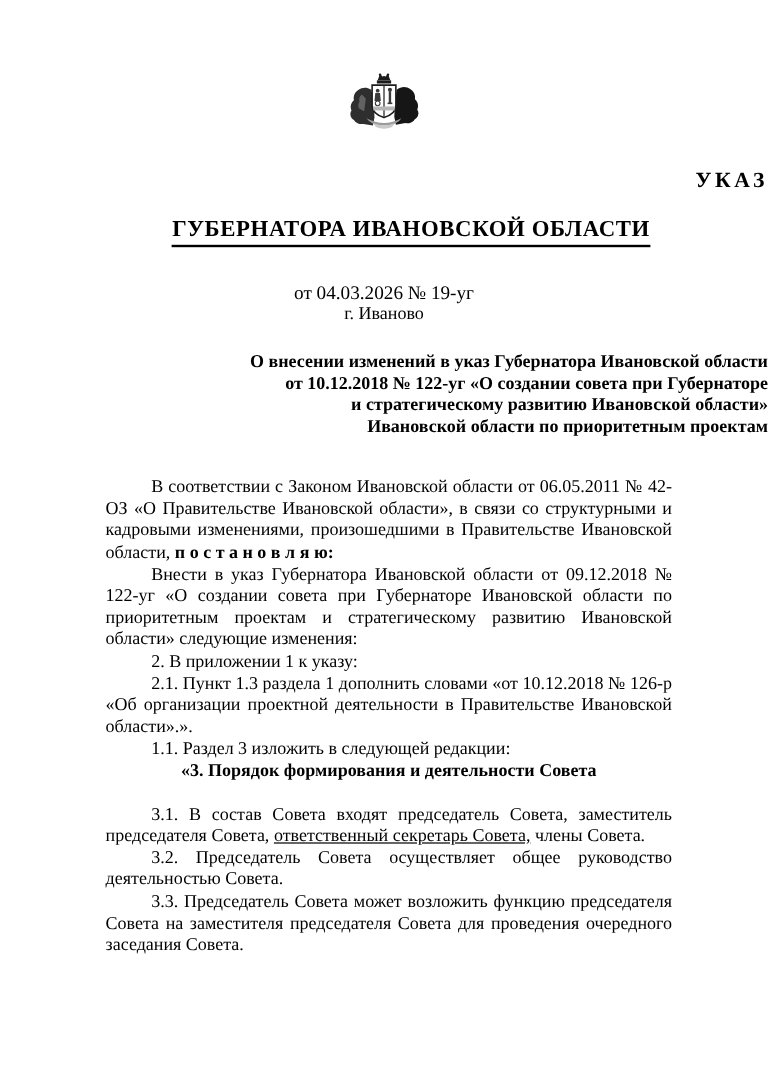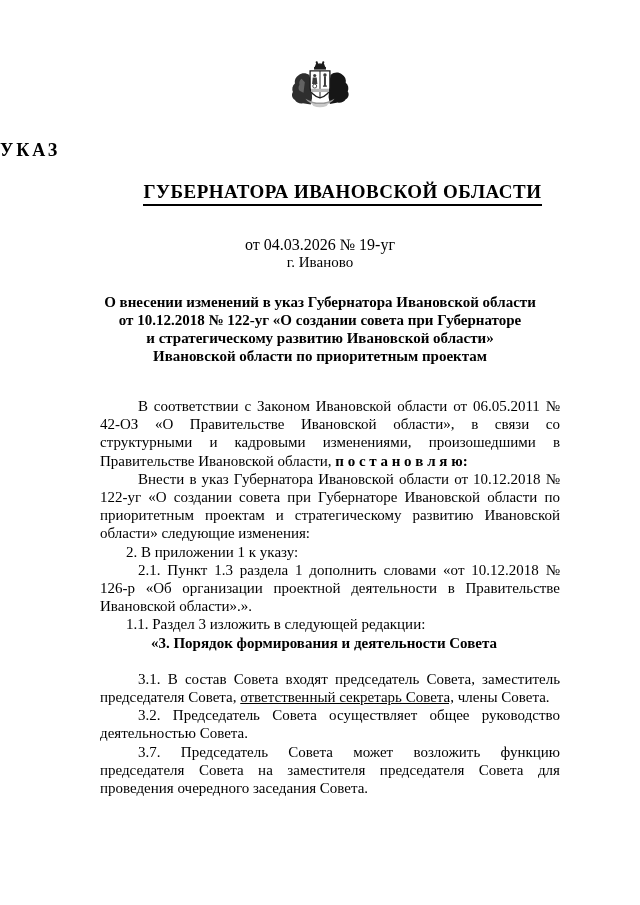--- a/index.html
+++ b/index.html
@@ -7,35 +7,35 @@
   .page {
     position:relative;
     width:640px; height:905px;
     background:#ffffff;
     color:#000000;
     font-family:"Liberation Serif", serif;
     overflow:hidden;
   }
   .emblem-wrap { display:flex; justify-content:center; padding-top:60px; }
   .doc-type {
-    text-align:left; font-weight:bold; font-size:18px;
+    text-align:right; font-weight:bold; font-size:18px;
     letter-spacing:3px; margin-top:8px;
   }
   .authority-wrap { text-align:center; margin-top:20px;padding-left:45px; }
   .authority {
     display:inline-block; font-weight:bold; font-size:19px;
     letter-spacing:0.5px; border-bottom:2.5px solid #000; padding-bottom:1px;
   }
   .date-line { text-align:center; font-size:16px; margin-top:30px; }
   .place { text-align:center; font-size:15px; }
-  .subject { text-align:center; font-weight:bold; font-size:15px; line-height:18px; margin-top:22px; }
+  .subject { text-align:right; font-weight:bold; font-size:15px; line-height:18px; margin-top:22px; }
   .body-text { margin:32px 80px 0 88px; font-size:15px; line-height:18.2px; }
   .para { margin:0; }
   .para.indent { text-indent:38px; }
-  .align-justify { text-align:justify;margin-left:12px; }
+  .align-justify { text-align:justify; }
   .align-center  { text-align:center;font-family:Liberation Serif, serif; }
   .align-left    { text-align:left; }
   .bold { font-weight:bold; }
   .underline { text-decoration:underline; }
   .gap-before { margin-top:18px; }
 </style>
 </head>
 <body>
 
 <div class="page">
@@ -89,23 +89,23 @@
 
   <div class="subject">
       <div>О внесении изменений в указ Губернатора Ивановской области</div>
       <div>от 10.12.2018 № 122-уг «О создании совета при Губернаторе</div>
       <div>и стратегическому развитию Ивановской области»</div>
       <div>Ивановской области по приоритетным проектам</div>
     </div>
 
   <div class="body-text">
       <p class="para align-justify indent"><span>В соответствии с Законом Ивановской области от 06.05.2011 № 42-ОЗ «О Правительстве  Ивановской области», в связи со структурными и кадровыми изменениями, произошедшими в Правительстве Ивановской области, </span><span class="bold">п о с т а н о в л я ю:</span></p>
-      <p class="para align-justify indent"><span>Внести в указ Губернатора Ивановской области от 10.12.2018 № 122-уг «О создании совета при Губернаторе Ивановской области по приоритетным проектам и стратегическому развитию Ивановской области» следующие изменения:</span></p>
+      <p class="para align-justify indent"><span>Внести в указ Губернатора Ивановской области от 09.12.2018 № 122-уг «О создании совета при Губернаторе Ивановской области по приоритетным проектам и стратегическому развитию Ивановской области» следующие изменения:</span></p>
       <p class="para align-left indent"><span>2. В приложении 1 к указу:</span></p>
       <p class="para align-justify indent"><span>2.1. Пункт 1.3 раздела 1 дополнить словами «от 10.12.2018 № 126-р «Об организации проектной деятельности в Правительстве Ивановской области».».</span></p>
       <p class="para align-left indent"><span>1.1. Раздел 3 изложить в следующей редакции:</span></p>
       <p class="para align-center"><span class="bold">«3. Порядок формирования и деятельности Совета</span></p>
       <p class="para align-justify indent gap-before"><span>3.1. В состав Совета входят председатель Совета, заместитель председателя Совета, </span><span class="underline">ответственный секретарь Совета,</span><span> члены Совета.</span></p>
       <p class="para align-justify indent"><span>3.2. Председатель Совета осуществляет общее руководство деятельностью Совета.</span></p>
-      <p class="para align-justify indent"><span>3.7. Председатель Совета может возложить функцию председателя Совета на заместителя председателя Совета для проведения очередного заседания Совета.</span></p>
+      <p class="para align-justify indent"><span>3.3. Председатель Совета может возложить функцию председателя Совета на заместителя председателя Совета для проведения очередного заседания Совета.</span></p>
     </div>
 
 </div>
 
 </body></html>

